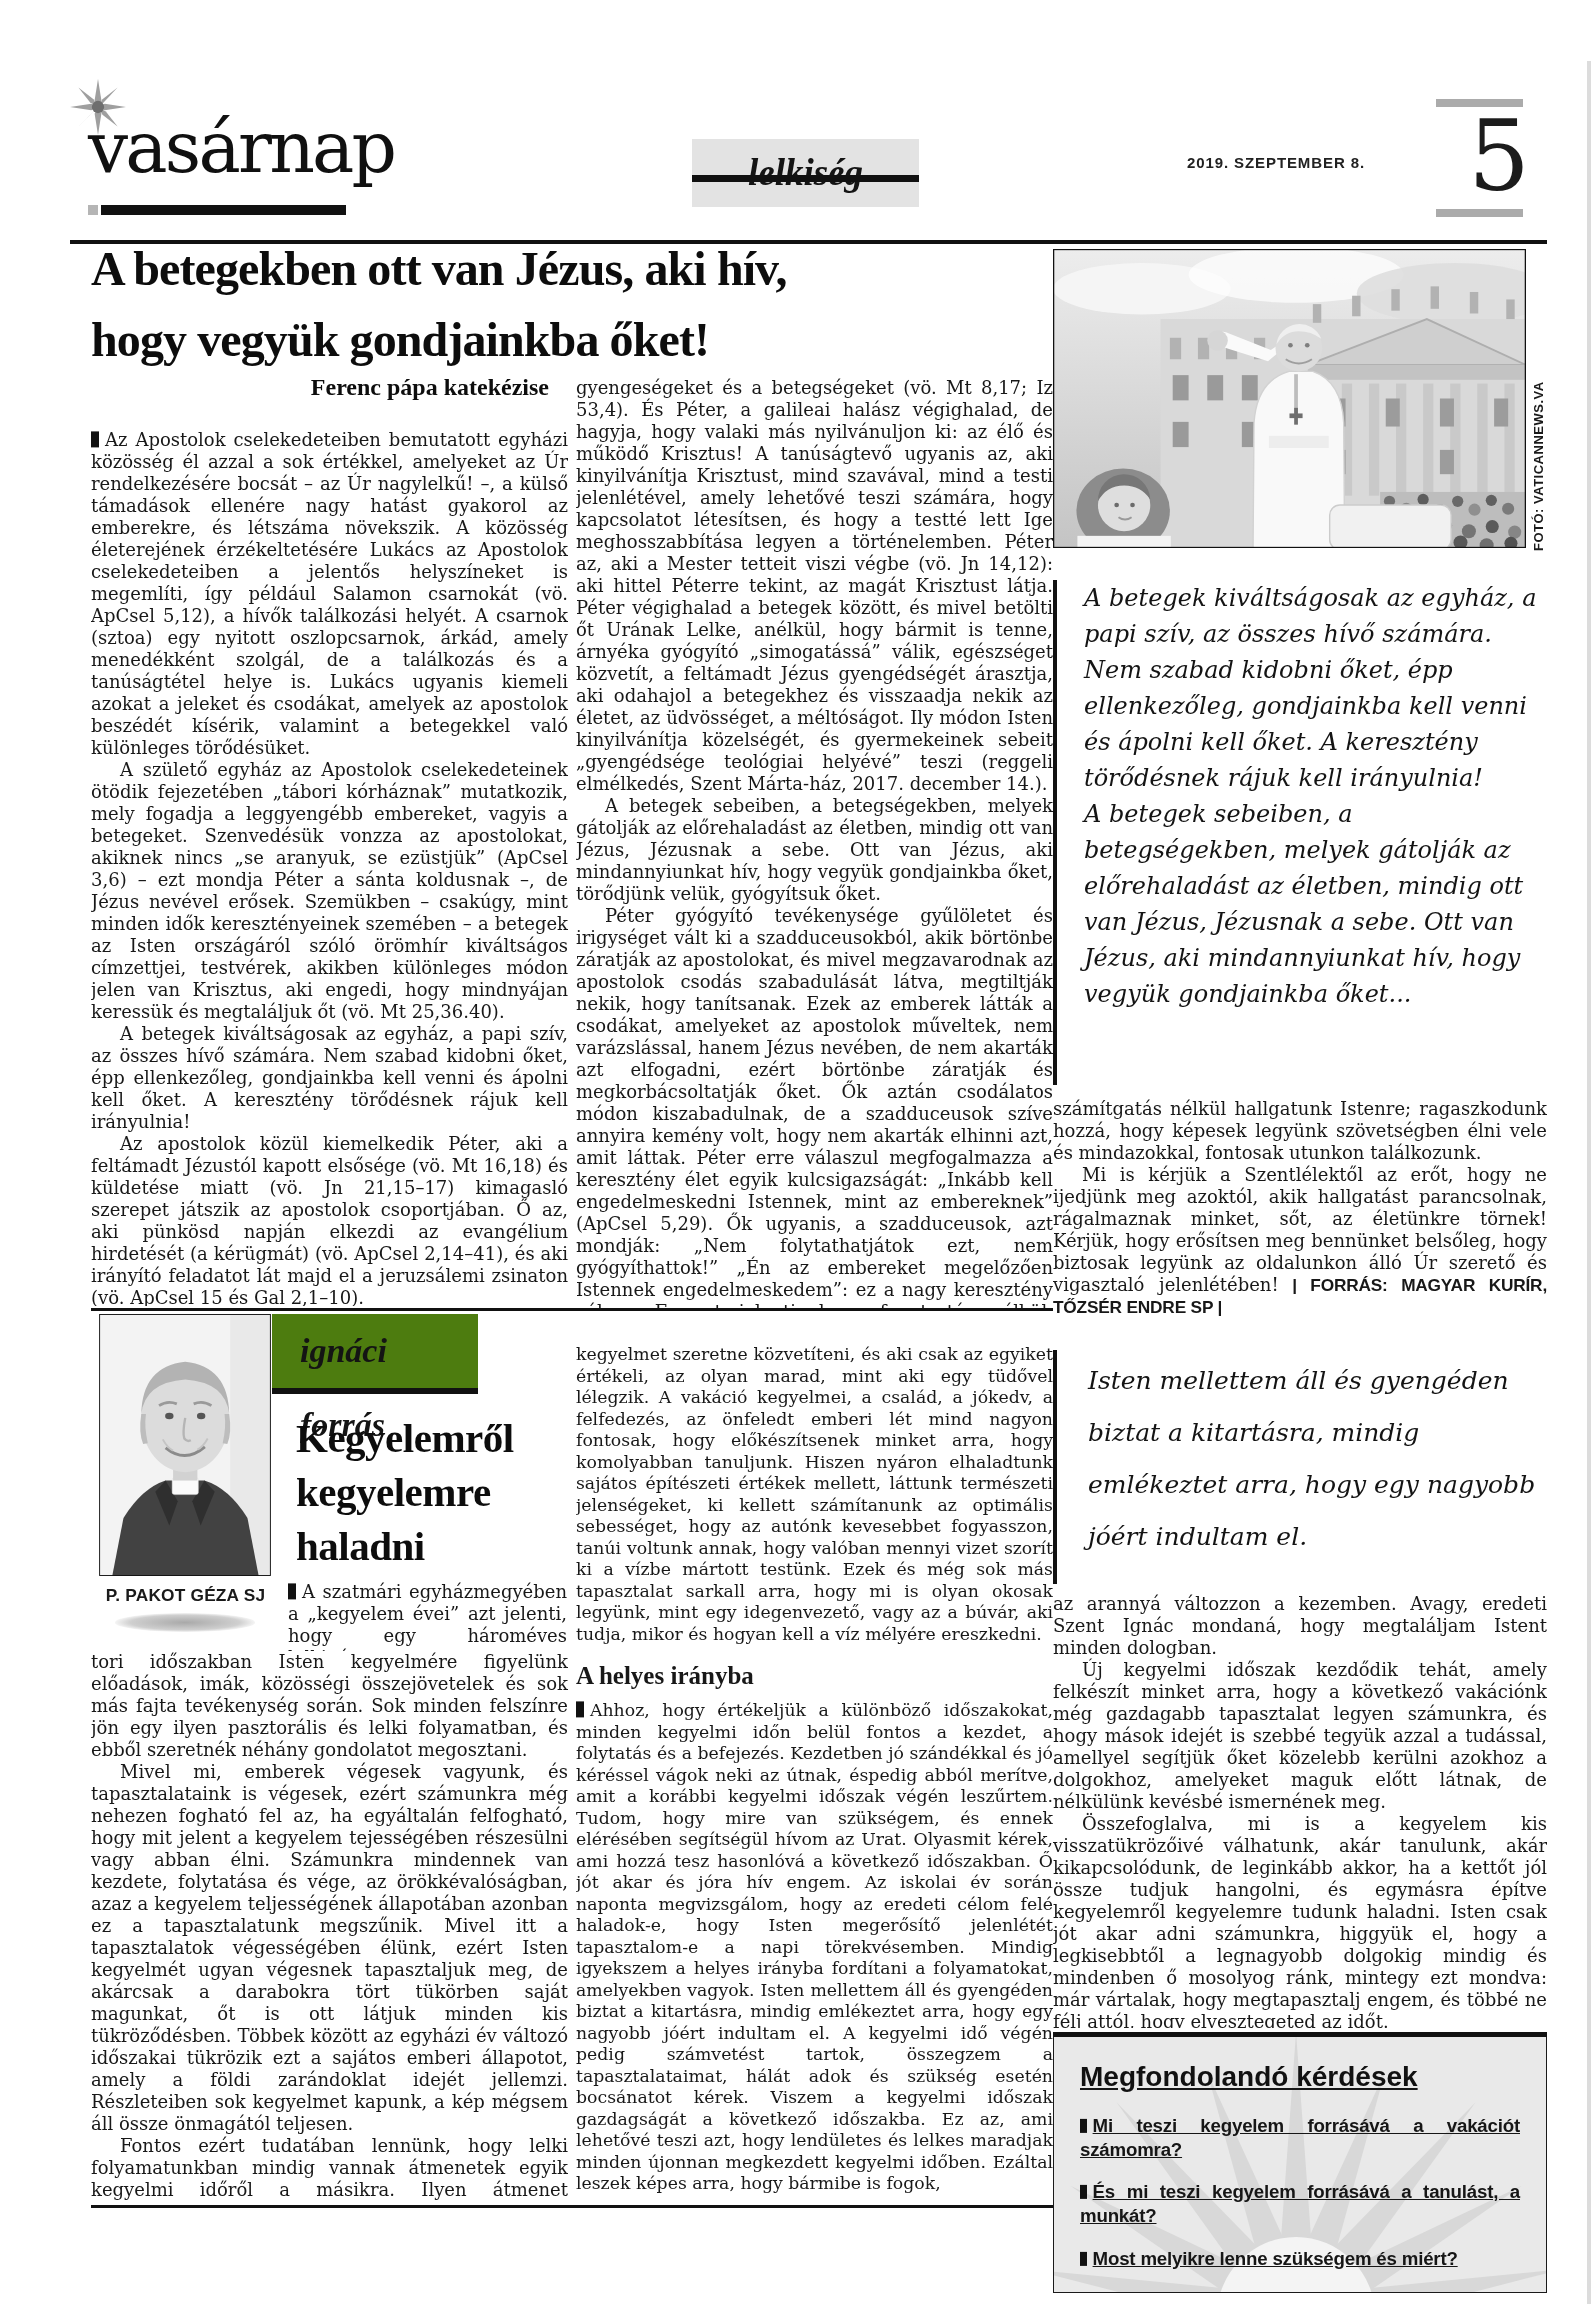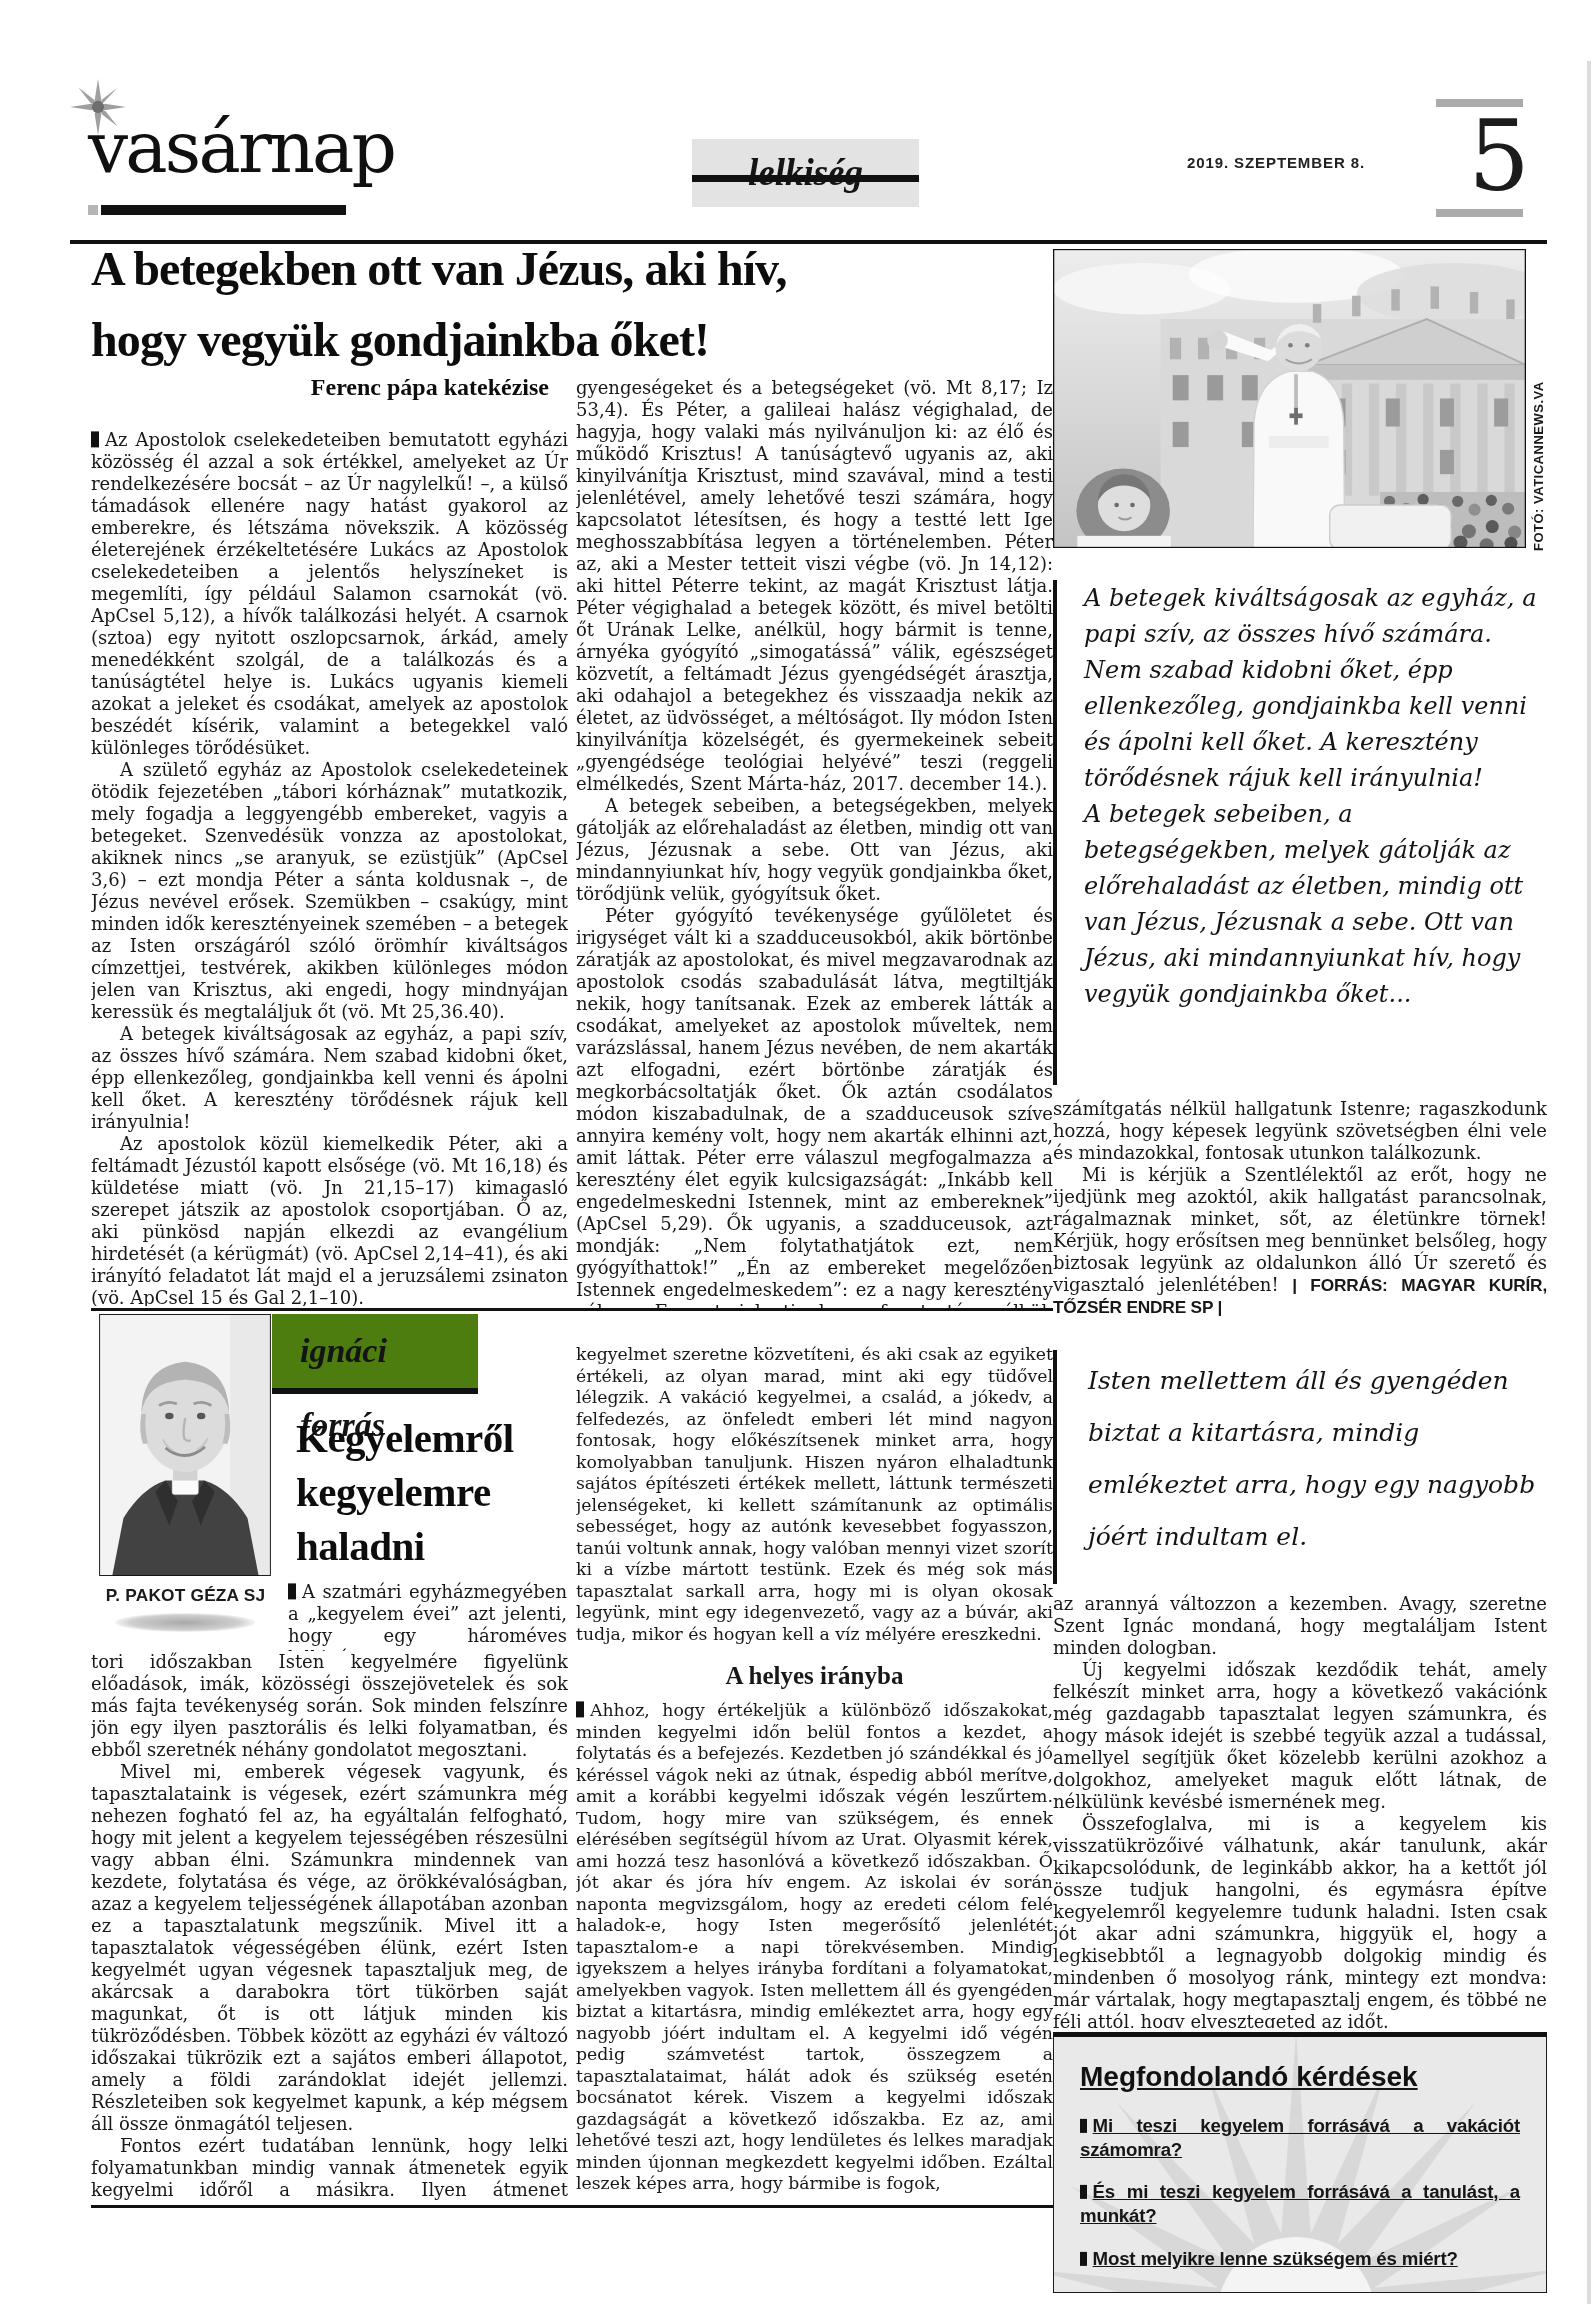--- a/index.html
+++ b/index.html
@@ -47,21 +47,21 @@
   .shadow-ellipse{left:115px;top:1613px;width:140px;height:18.7px;border-radius:50%;
                   background:radial-gradient(ellipse at center,#a9a9a9 0%,#cfcfcf 55%,rgba(255,255,255,0) 75%);}
   .ignaci{left:272px;top:1314px;width:206px;height:74px;background:#4d7c0f;padding-left:28px;box-sizing:border-box;
           font:italic 700 34px/74px "Liberation Serif",serif;color:#141414;}
   .ignaci-rule{left:272px;top:1388px;width:206px;height:5.6px;background:#111;}
   .a2-headline{left:296px;top:1411px;width:262px;font:700 41px/54px "Liberation Serif",serif;
                letter-spacing:-0.5px;color:#0d0d0d;}
   .lead{left:288px;top:1581px;width:279px;height:70px;overflow:hidden;}
   .cA{left:91px;top:1651px;width:477px;height:551px;overflow:hidden;}
   .cB{left:576px;top:1344px;width:477px;height:861px;overflow:hidden;font-size:17.3px;line-height:21.5px;}
-  .a2-subhead{font:700 25px/29px "Liberation Serif",serif;margin:16px 0 10.3px 0 !important;text-align:center;text-indent:0 !important;}
+  .a2-subhead{font:700 25px/29px "Liberation Serif",serif;margin:16px 0 10.3px 0 !important;text-align:left;text-indent:0 !important;}
   .q2{left:1053px;top:1350px;width:494px;height:234px;border-left:4.7px solid #111;padding:4.7px 0 0 31px;
       box-sizing:border-box;font:italic 25px/52px "DejaVu Serif",serif;color:#141414;}
   .cC{left:1053px;top:1593px;width:494px;height:435px;overflow:hidden;}
   .divider2{left:91px;top:2205px;width:962px;height:3.3px;background:#111;}
 
   
   .boxbar{left:1053px;top:2032px;width:494px;height:5.1px;background:#111;}
   .qbox{left:1053px;top:2037px;width:494px;height:256px;background:#e9e9e9;border:1.4px solid #1a1a1a;border-top:none;
         box-sizing:border-box;overflow:hidden;text-decoration:underline;}
   .qbox-inner{position:relative;padding:24px 26px 0 26px;}
@@ -285,21 +285,21 @@
     <p>kegyelmet szeretne közvetíteni, és aki csak az egyiket értékeli, az olyan marad, mint aki egy tüdővel lélegzik. A vakáció kegyelmei, a család, a jókedv, a felfedezés, az önfeledt emberi lét mind nagyon fontosak, hogy előkészítsenek minket arra, hogy komolyabban tanuljunk. Hiszen nyáron elhaladtunk sajátos építészeti értékek mellett, láttunk természeti jelenségeket, ki kellett számítanunk az optimális sebességet, hogy az autónk kevesebbet fogyasszon, tanúi voltunk annak, hogy valóban mennyi vizet szorít ki a vízbe mártott testünk. Ezek és még sok más tapasztalat sarkall arra, hogy mi is olyan okosak legyünk, mint egy idegenvezető, vagy az a búvár, aki tudja, mikor és hogyan kell a víz mélyére ereszkedni.</p>
     <p class="a2-subhead">A helyes irányba</p>
     <p><span class="marker"></span><span>Ahhoz, hogy értékeljük a különböző időszakokat, minden kegyelmi időn belül fontos a kezdet, a folytatás és a befejezés. Kezdetben jó szándékkal és jó kéréssel vágok neki az útnak, éspedig abból merítve, amit a korábbi kegyelmi időszak végén leszűrtem. Tudom, hogy mire van szükségem, és ennek elérésében segítségül hívom az Urat. Olyasmit kérek, ami hozzá tesz hasonlóvá a következő időszakban. Ő jót akar és jóra hív engem. Az iskolai év során naponta megvizsgálom, hogy az eredeti célom felé haladok-e, hogy Isten megerősítő jelenlétét tapasztalom-e a napi törekvésemben. Mindig igyekszem a helyes irányba fordítani a folyamatokat, amelyekben vagyok. Isten mellettem áll és gyengéden biztat a kitartásra, mindig emlékeztet arra, hogy egy nagyobb jóért indultam el. A kegyelmi idő végén pedig számvetést tartok, összegzem a tapasztalataimat, hálát adok és szükség esetén bocsánatot kérek. Viszem a kegyelmi időszak gazdagságát a következő időszakba. Ez az, ami lehetővé teszi azt, hogy lendületes és lelkes maradjak minden újonnan megkezdett kegyelmi időben. Ezáltal leszek képes arra, hogy bármibe is fogok,</span></p>
   </div>
 
   <div class="abs q2">
     <p style="margin:0;">Isten mellettem áll és gyengéden biztat a kitartásra, mindig emlékeztet arra, hogy egy nagyobb jóért indultam el.</p>
   </div>
 
   <div class="abs body-col cC">
-    <p>az arannyá változzon a kezemben. Avagy, szeretne Szent Ignác mondaná, hogy megtaláljam Istent minden dologban.</p>
+    <p>az arannyá változzon a kezemben. Avagy, eredeti Szent Ignác mondaná, hogy megtaláljam Istent minden dologban.</p>
     <p class="ind">Új kegyelmi időszak kezdődik tehát, amely felkészít minket arra, hogy a következő vakációnk még gazdagabb tapasztalat legyen számunkra, és hogy mások idejét is szebbé tegyük azzal a tudással, amellyel segítjük őket közelebb kerülni azokhoz a dolgokhoz, amelyeket maguk előtt látnak, de nélkülünk kevésbé ismernének meg.</p>
     <p class="ind">Összefoglalva, mi is a kegyelem kis visszatükrözőivé válhatunk, akár tanulunk, akár kikapcsolódunk, de leginkább akkor, ha a kettőt jól össze tudjuk hangolni, és egymásra építve kegyelemről kegyelemre tudunk haladni. Isten csak jót akar adni számunkra, higgyük el, hogy a legkisebbtől a legnagyobb dolgokig mindig és mindenben ő mosolyog ránk, mintegy ezt mondva: már vártalak, hogy megtapasztalj engem, és többé ne félj attól, hogy elvesztegeted az időt.</p>
   </div>
 
   <div class="abs divider2"></div>
 
   <div class="abs boxbar"></div>
   <div class="abs qbox">
     <svg class="sunburst" viewBox="0 0 1057 548" preserveAspectRatio="xMidYMax slice">
       <g transform="translate(520,600)" fill="#d8d8d8">

